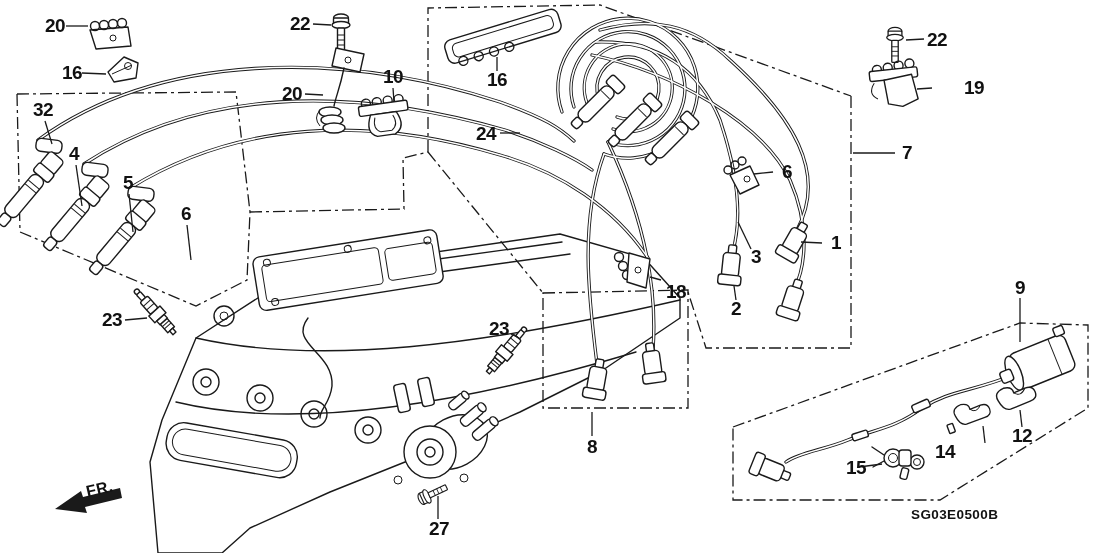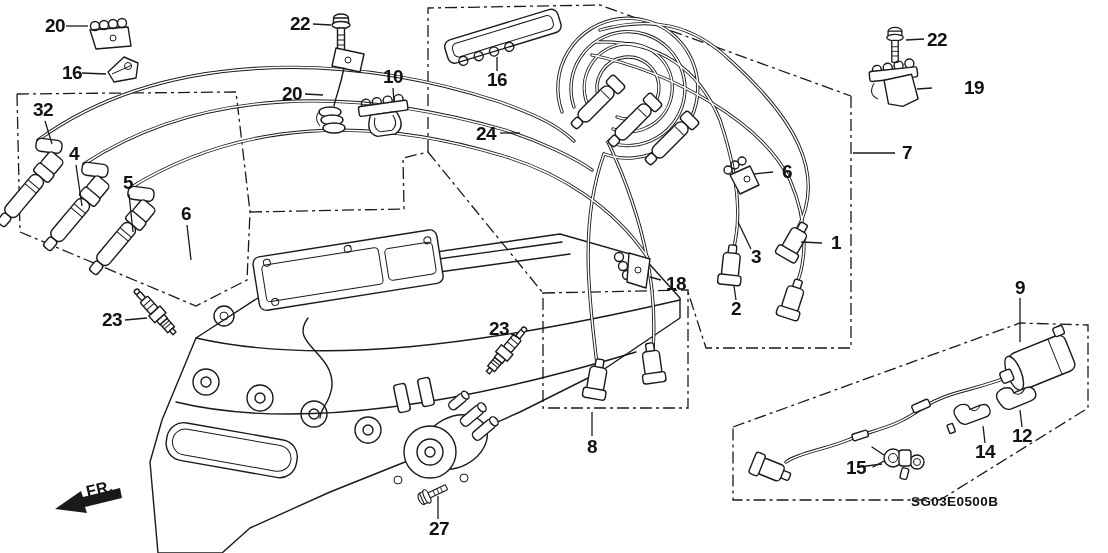--- a/index.html
+++ b/index.html
@@ -382,31 +382,31 @@
 <div class="co" style="left:74px;top:154px">4</div>
 <div class="co" style="left:128px;top:183px">5</div>
 <div class="co" style="left:186px;top:214px">6</div>
 <div class="co" style="left:907px;top:153px">7</div>
 <div class="co" style="left:592px;top:447px">8</div>
 <div class="co" style="left:1020px;top:288px">9</div>
 <div class="co" style="left:393px;top:77px">10</div>
 <div class="co" style="left:787px;top:172px">6</div>
 <div class="co" style="left:55px;top:26px">20</div>
 <div class="co" style="left:1022px;top:436px">12</div>
-<div class="co" style="left:985px;top:452px">14</div>
+<div class="co" style="left:945px;top:452px">14</div>
 <div class="co" style="left:856px;top:468px">15</div>
 <div class="co" style="left:497px;top:80px">16</div>
 <div class="co" style="left:72px;top:73px">16</div>
-<div class="co" style="left:676px;top:284px">18</div>
+<div class="co" style="left:676px;top:292px">18</div>
 <div class="co" style="left:974px;top:88px">19</div>
 <div class="co" style="left:292px;top:94px">20</div>
 <div class="co" style="left:439px;top:529px">27</div>
 <div class="co" style="left:300px;top:24px">22</div>
 <div class="co" style="left:937px;top:40px">22</div>
 <div class="co" style="left:112px;top:320px">23</div>
 <div class="co" style="left:499px;top:329px">23</div>
 <div class="co" style="left:486px;top:134px">24</div>
 <div class="co" style="left:43px;top:110px">32</div>
 
 <div class="fr" style="left:86px;top:480px">FR.</div>
-<div class="code" style="left:911px;top:494px">SG03E0500B</div>
+<div class="code" style="left:911px;top:507px">SG03E0500B</div>
 
 </div>
 
 </body></html>

